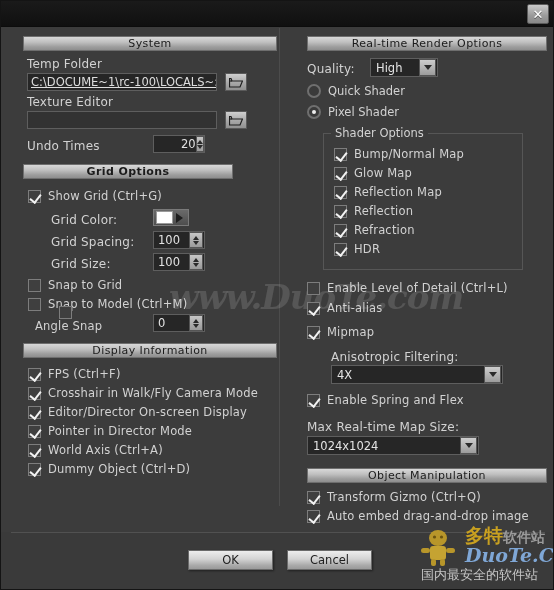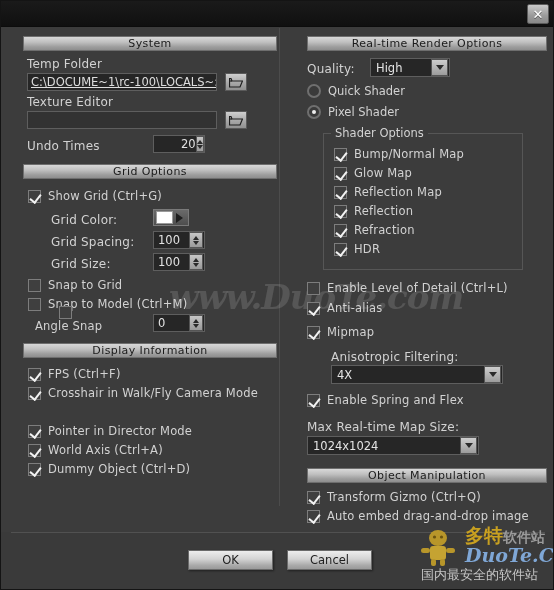--- a/index.html
+++ b/index.html
@@ -319,21 +319,21 @@
 
   <div class="lbl" style="left:26px; top:138px;">Undo Times</div>
   <div class="spin" style="left:152px; top:134px;padding-left:23px;">
     <div class="val">20</div>
     <div class="arrows">
         <i class="up"></i>
         <i class="dn"></i>
       </div>
   </div>
 
-  <div class="sec-head" style="left:22px; top:163px; width:254px;">
+  <div class="sec-head" style="left:22px; top:163px; width:210px;font-weight:bold;">
     <span>Grid Options</span>
   </div>
 
   <div class="cb" style="left:27px; top:188px;">
     <span class="box on"></span>
     <span class="cbl">Show Grid (Ctrl+G)</span>
   </div>
 
   <div class="lbl" style="left:50px; top:212px;">Grid Color:</div>
   <div id="grid-color-swatch" style="left:152px; top:208px;">
@@ -384,39 +384,43 @@
   </div>
 
   <div class="cb" style="left:27px; top:366px;">
     <span class="box on"></span>
     <span class="cbl">FPS (Ctrl+F)</span>
   </div>
   <div class="cb" style="left:27px; top:385px;">
     <span class="box on"></span>
     <span class="cbl">Crosshair in Walk/Fly Camera Mode</span>
   </div>
+  <div class="cb" style="left:27px; top:404px;">
+    <span class="box on"></span>
+    <span class="cbl">Editor/Director On-screen Display</span>
+  </div>
   <div class="cb" style="left:27px; top:423px;">
     <span class="box on"></span>
     <span class="cbl">Pointer in Director Mode</span>
   </div>
   <div class="cb" style="left:27px; top:442px;">
     <span class="box on"></span>
     <span class="cbl">World Axis (Ctrl+A)</span>
   </div>
   <div class="cb" style="left:27px; top:461px;">
     <span class="box on"></span>
     <span class="cbl">Dummy Object (Ctrl+D)</span>
   </div>
 
   <div class="sec-head" style="left:306px; top:35px; width:240px;">
     <span>Real-time Render Options</span>
   </div>
 
   <div class="lbl" style="left:306px; top:61px;">Quality:</div>
-  <div class="combo" style="left:369px; top:57px; width:80px;align-items:center;">
+  <div class="combo" style="left:369px; top:57px; width:68px;align-items:center;">
     <div class="cval">High</div>
     <div class="carrow">
         <i></i>
       </div>
   </div>
 
   <div class="rb" style="left:306px; top:83px;">
     <span class="dot"></span>
     <span class="rbl">Quick Shader</span>
   </div>

